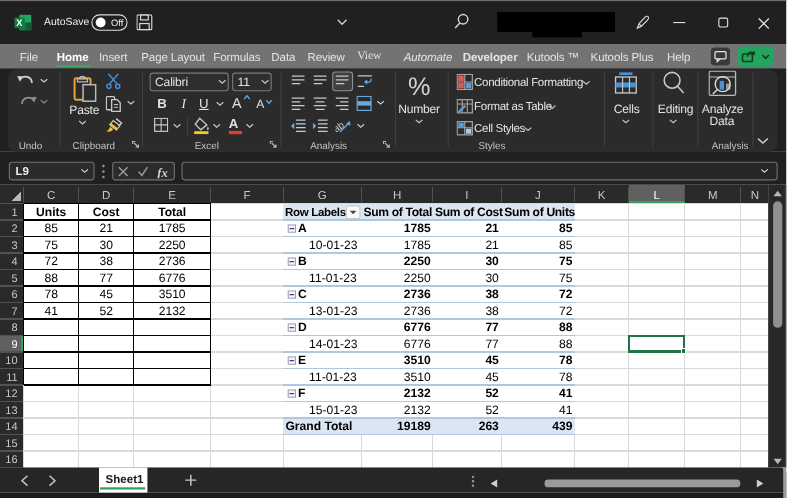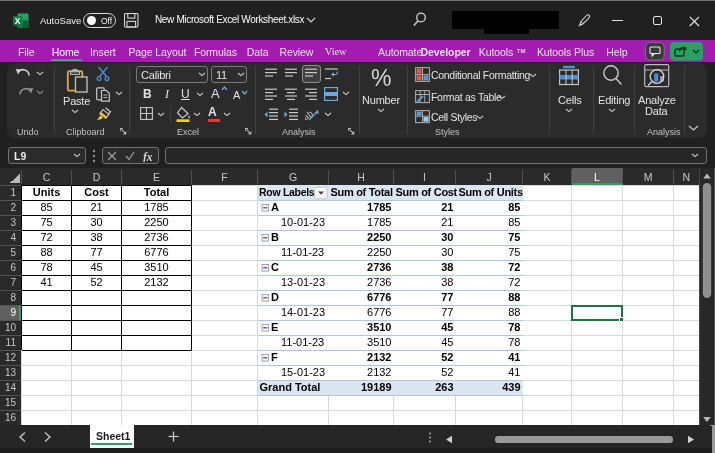--- a/index.html
+++ b/index.html
@@ -27,50 +27,49 @@
 </svg>
 <span class="abs" style="left:40px;top:14.5px;font-size:9.5px;color:#ededed">AutoSave</span>
 <div class="abs" style="left:83px;top:12.5px;width:33px;height:15px;border:1px solid #d9d9d9;border-radius:8px"></div>
 <div class="abs" style="left:87px;top:15.5px;width:9px;height:9px;border-radius:50%;background:#fff"></div>
 <span class="abs" style="left:101px;top:15.5px;font-size:8.5px;color:#f0f0f0">Off</span>
 <svg class="abs" style="left:124px;top:13px" width="15" height="15">
 <rect x="0.5" y="0.5" width="13.5" height="13.5" rx="1.2" fill="none" stroke="#d7d7d7" stroke-width="1.1"></rect>
 <rect x="3.8" y="0.5" width="7" height="4.6" fill="none" stroke="#d7d7d7" stroke-width="1.1"></rect>
 <rect x="3" y="8.4" width="8.6" height="5.6" fill="none" stroke="#d7d7d7" stroke-width="1.1"></rect>
 </svg>
-<span class="abs" style="left:155px;top:13.5px;font-size:10px;letter-spacing:-0.35px;color:#fbfbfb">New Microsoft Excel Worksheet.xlsx</span>
 <svg class="abs" style="left:306px;top:17px" width="10" height="6">
       <polyline points="1,1 5,5 9,1" fill="none" stroke="#d0d0d0" stroke-width="1.2"></polyline>
     </svg>
 <svg class="abs" style="left:412px;top:11px" width="17" height="17">
 <circle cx="9" cy="6.5" r="4.3" fill="none" stroke="#d7d7d7" stroke-width="1.3"></circle>
 <line x1="6" y1="10" x2="1.8" y2="14.5" stroke="#d7d7d7" stroke-width="1.3"></line>
 </svg>
 <div class="abs" style="left:452px;top:10.5px;width:106.5px;height:18.5px;background:#000"></div>
 <div class="abs" style="left:484px;top:29px;width:45px;height:4.5px;background:#000"></div>
 <svg class="abs" style="left:576px;top:12px" width="16" height="16">
 <path d="M3.5,13.5 L5,9.5 L10.5,3.5 C11.5,2.4 13.2,2.6 13.6,3.8 C14,4.9 13.2,5.8 12.2,6.8 L6.8,12 Z" fill="none" stroke="#d7d7d7" stroke-width="1.1"></path>
 <line x1="5" y1="9.8" x2="7" y2="11.8" stroke="#d7d7d7" stroke-width="1"></line>
 </svg>
 <div class="abs" style="left:612px;top:19.5px;width:11px;height:1.4px;background:#e3e3e3"></div>
 <div class="abs" style="left:652.5px;top:16px;width:9px;height:9px;border:1.2px solid #e3e3e3;border-radius:2px"></div>
 <svg class="abs" style="left:688.5px;top:15.5px" width="11" height="11">
 <line x1="0.8" y1="0.8" x2="10" y2="10" stroke="#e3e3e3" stroke-width="1.2"></line>
 <line x1="10" y1="0.8" x2="0.8" y2="10" stroke="#e3e3e3" stroke-width="1.2"></line>
     </svg>
-<div class="abs" style="left:0;top:40px;width:715px;height:22px;background:#a21caf">
+<div class="abs" style="left:0;top:40px;width:715px;height:22px;background:#737373">
 <span class="tab" style="left:18px;">File</span>
-<span class="tab" style="left:51.7px;font-weight:normal;color:#fff">Home</span>
+<span class="tab" style="left:51.7px;font-weight:bold;color:#fff">Home</span>
 <span class="tab" style="left:90px;">Insert</span>
 <span class="tab" style="left:128.4px;">Page Layout</span>
 <span class="tab" style="left:193.9px;">Formulas</span>
 <span class="tab" style="left:246.7px;">Data</span>
 <span class="tab" style="left:279.5px;">Review</span>
 <span class="tab" style="left:324.8px;font-family:Liberation Serif, serif;">View</span>
-<span class="tab" style="left:378px;">Automate</span>
+<span class="tab" style="left:367px;font-style:italic;">Automate</span>
 <span class="tab" style="left:420.6px;font-weight:bold;">Developer</span>
 <span class="tab" style="left:478.8px;">Kutools ™</span>
 <span class="tab" style="left:536.9px;">Kutools Plus</span>
 <span class="tab" style="left:606.3px;">Help</span>
 <div class="abs" style="left:51px;top:18.5px;width:31px;height:2.4px;background:#3fa566;border-radius:1px"></div>
 </div>
 <svg class="abs" style="left:645px;top:42px" width="20" height="19">
 <rect x="0.6" y="0.6" width="18.6" height="17.4" rx="4" fill="#3a3a3a" stroke="#777" stroke-width="1"></rect>
 <rect x="5" y="5" width="10" height="6.5" rx="1" fill="none" stroke="#e8e8e8" stroke-width="1.1"></rect>
 <polyline points="7,11.5 7,14 9.8,11.5" fill="none" stroke="#e8e8e8" stroke-width="1.1"></polyline>

